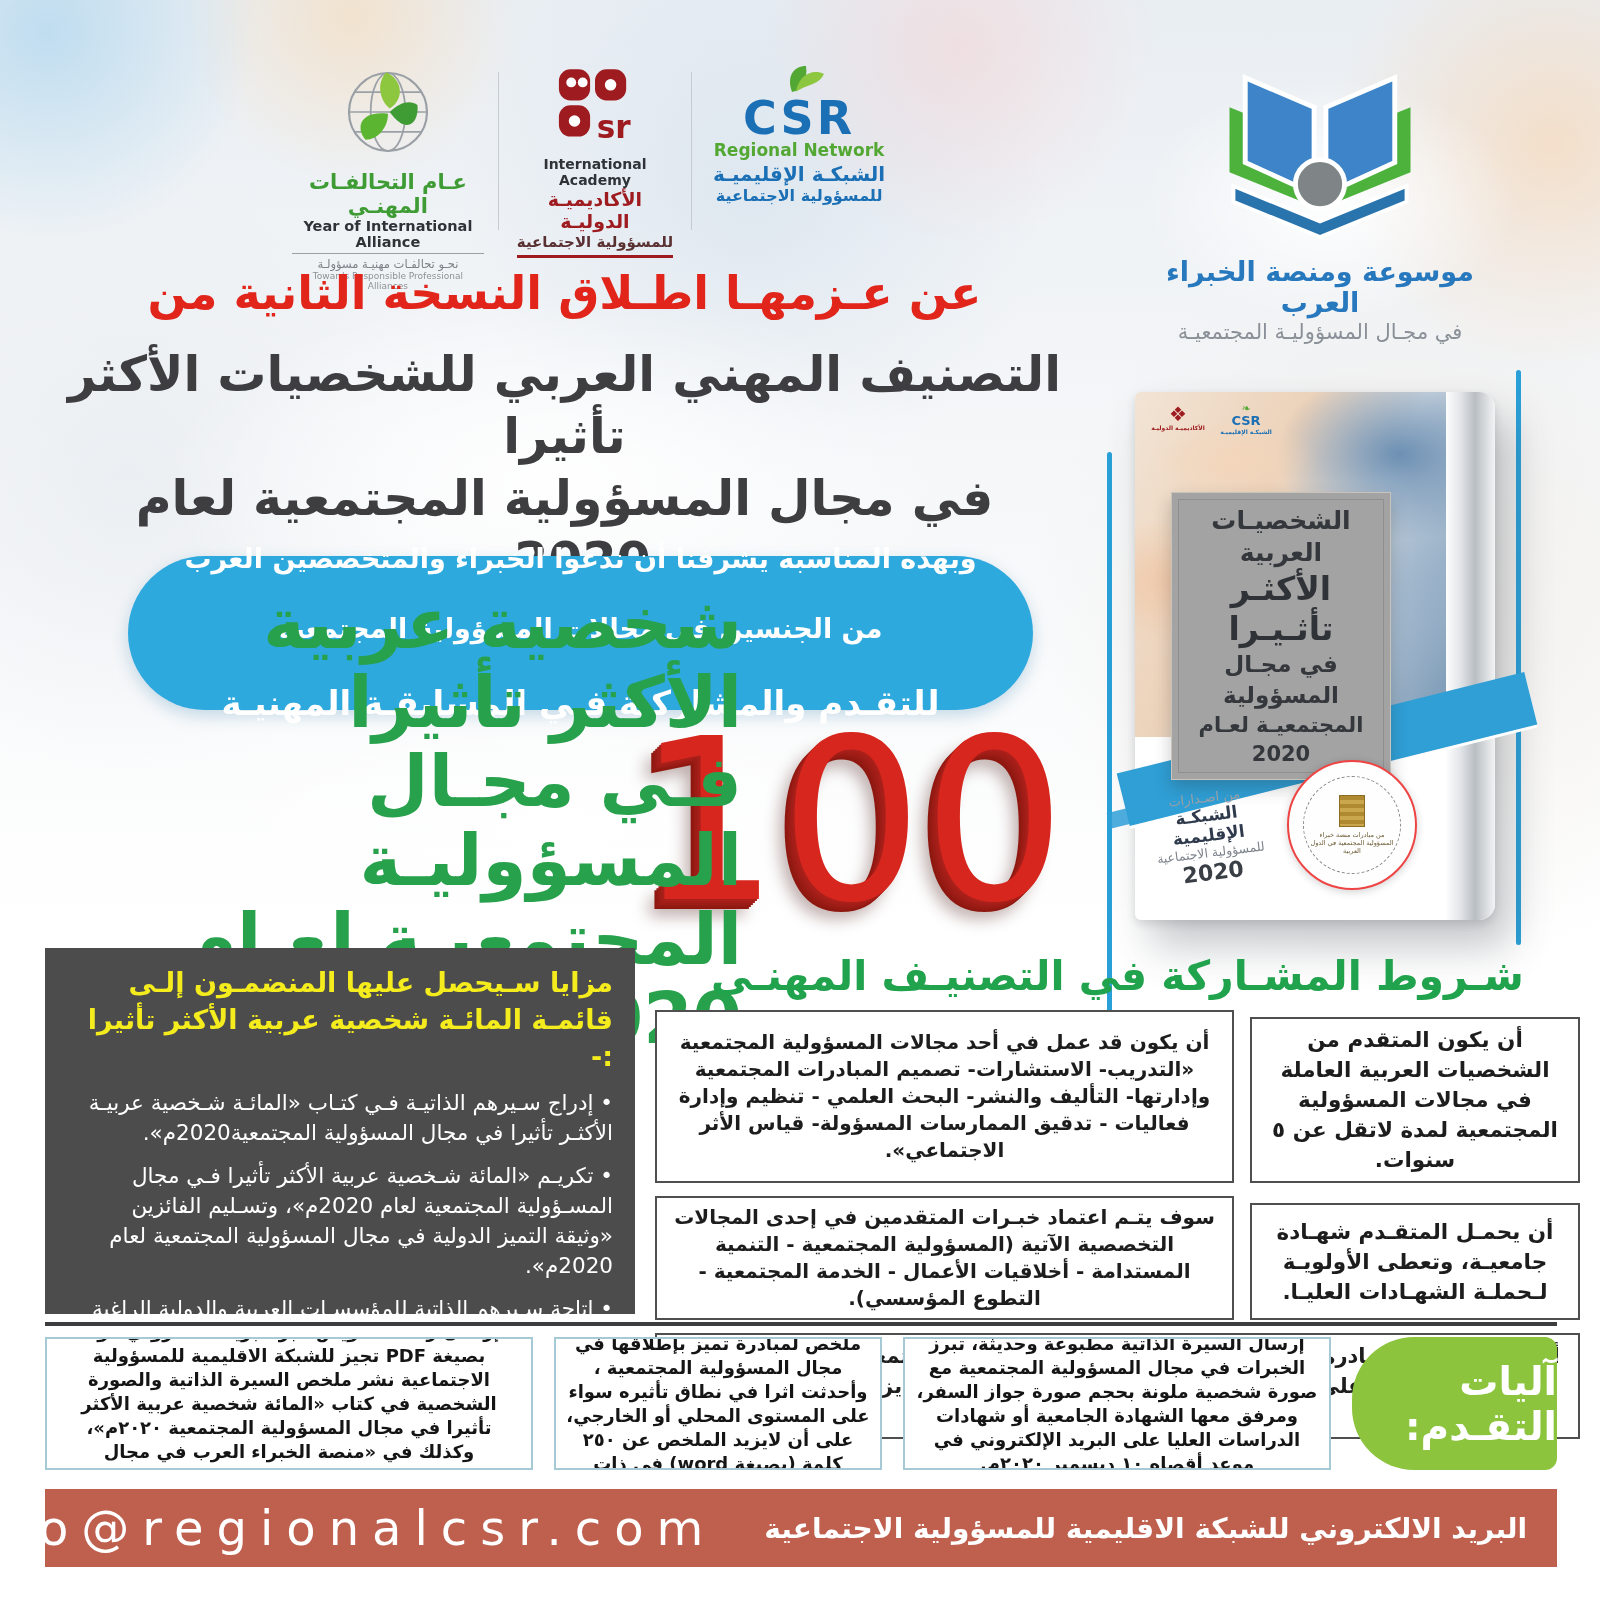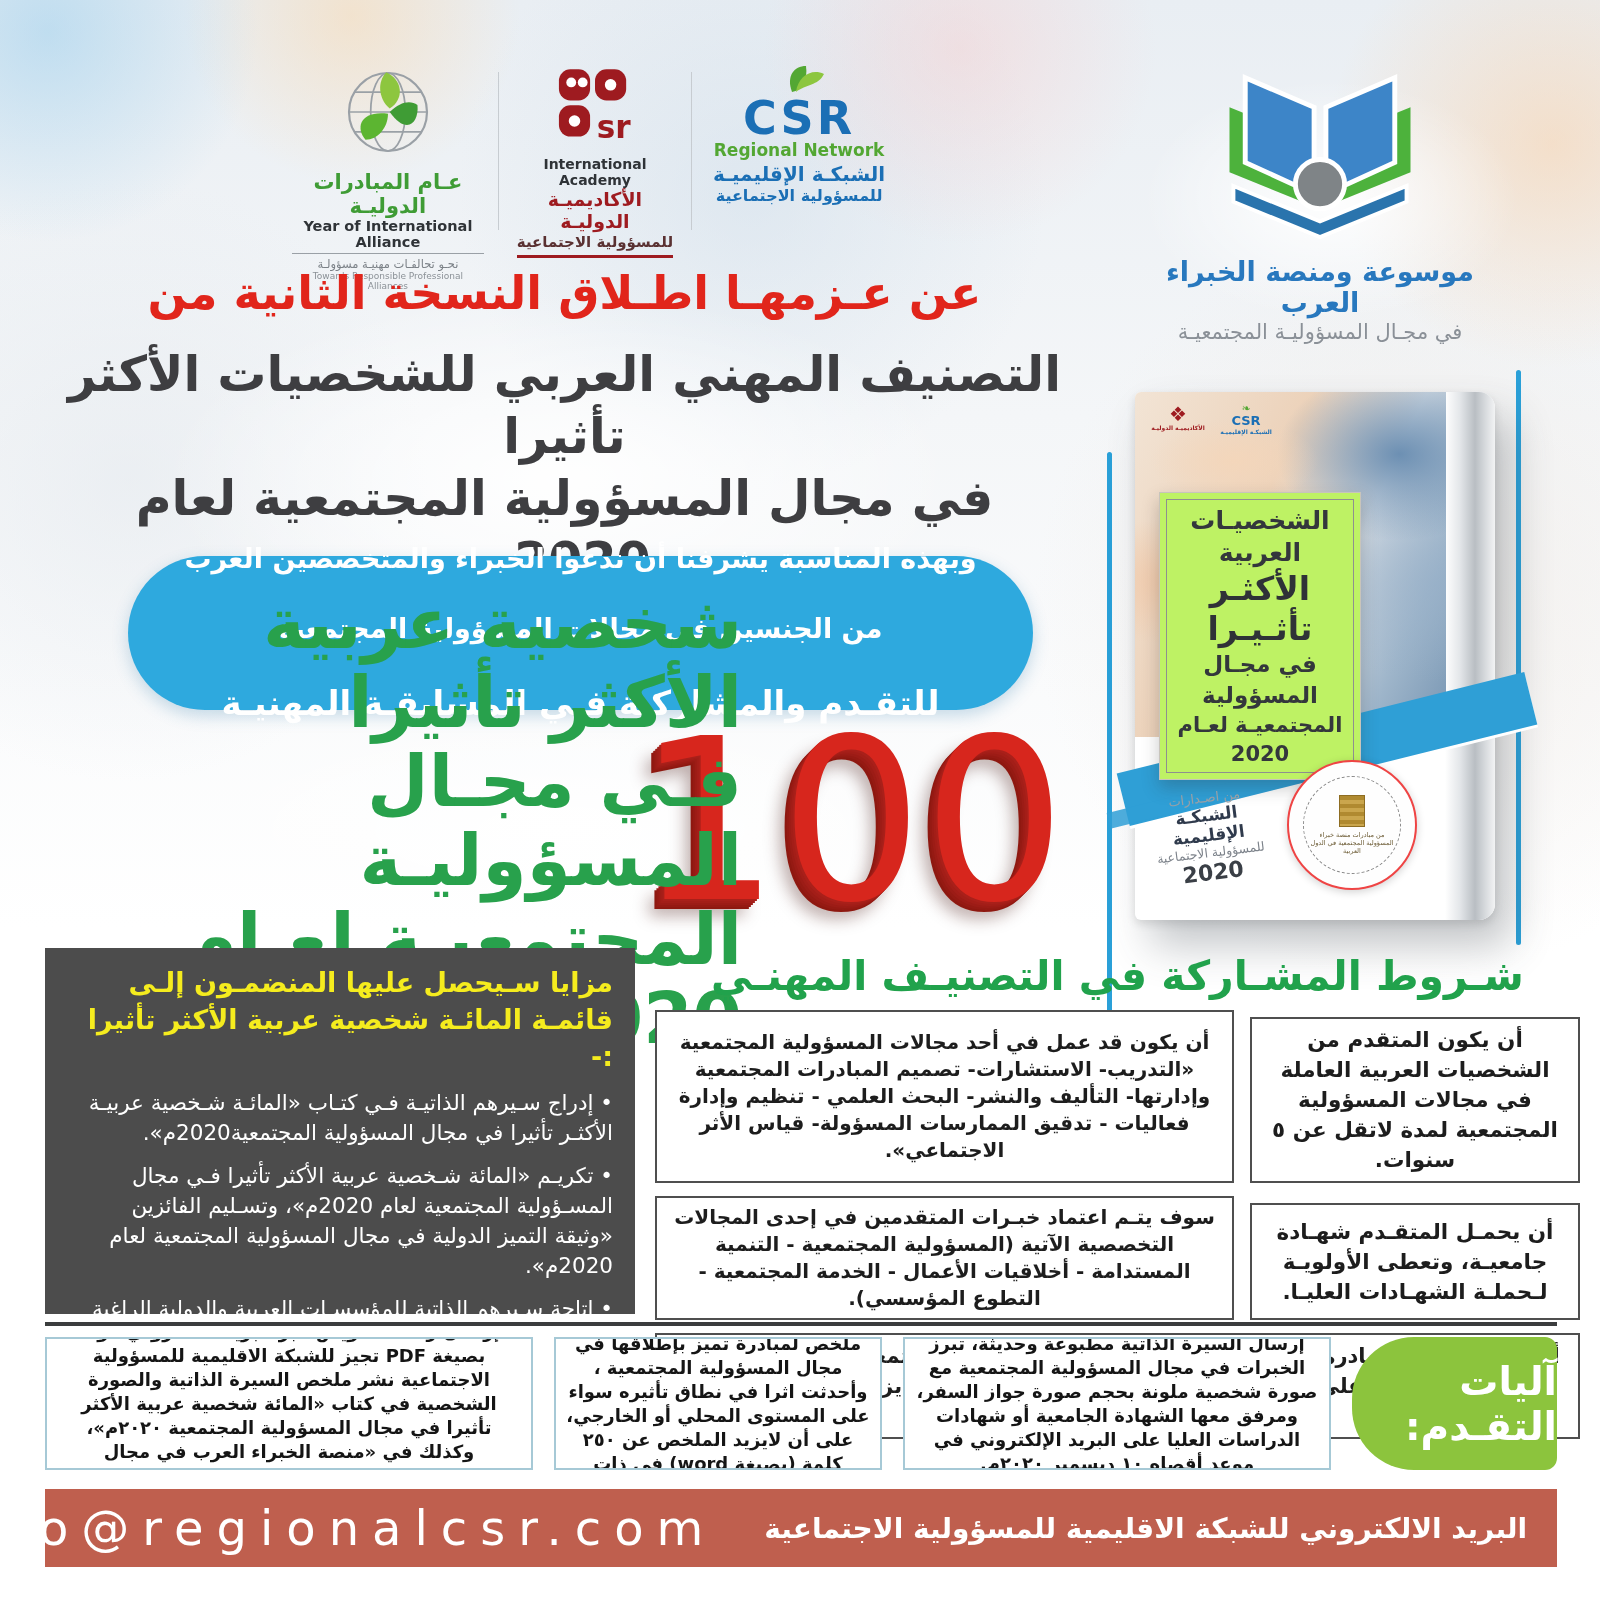--- a/index.html
+++ b/index.html
@@ -73,21 +73,21 @@
       radial-gradient(ellipse 170px 120px at 85% 18%, rgba(90,130,170,.85), transparent 72%),
       radial-gradient(ellipse 200px 140px at 98% 55%, rgba(150,175,200,.6), transparent 72%),
       linear-gradient(115deg,#f2e4d5 0%,#ecd2ba 38%,#d6dde4 62%,#9eb5ca 82%,#7795b2 100%);}
   .mini-logos{position:absolute;left:14px;top:12px;display:flex;gap:10px;}
   .mini-chip{width:58px;text-align:center;}
   .mini-academy-glyph{font-size:20px;line-height:20px;color:#9e1b20;font-weight:900;}
   .mini-academy-txt{font-size:6px;color:#9e1b20;font-weight:700;}
   .mini-csr-acronym{font-size:13px;font-weight:800;color:#1b6fb5;line-height:14px;}
   .mini-leaf{color:#53a733;font-size:11px;line-height:10px;}
   .mini-csr-txt{font-size:6px;color:#1b6fb5;font-weight:700;}
-  .cover-card{position:absolute;left:24px;top:100px;width:202px;min-height:178px;background:#bef264;border:1px solid #c8c4bc;
+  .cover-card{position:absolute;left:36px;top:100px;width:220px;min-height:178px;background:#a3a3a3;border:1px solid #c8c4bc;
               box-shadow:0 8px 16px rgba(40,40,40,.25);padding:12px 10px 10px;direction:rtl;text-align:center;}
   .cover-card::before{content:"";position:absolute;inset:6px;border:1px solid #8f8f8f;pointer-events:none;}
   .cc1{font-size:25px;font-weight:800;color:#34373c;line-height:32px;}
   .cc2{font-size:33px;font-weight:900;color:#2f3237;line-height:40px;}
   .cc3{font-size:23px;font-weight:800;color:#34373c;line-height:31px;}
   .cc4{font-size:21px;font-weight:800;color:#34373c;line-height:29px;}
   .ribbon{position:absolute;left:-18px;top:330px;width:420px;height:54px;background:#2f9fd6;transform:rotate(-14deg);box-shadow:0 3px 0 #fff;}
   .ribbon2{position:absolute;left:-30px;top:392px;width:240px;height:16px;background:#2f9fd6;transform:rotate(-14deg);opacity:.85;}
   .stamp{position:absolute;left:152px;top:368px;width:130px;height:130px;border-radius:50%;background:#fefefe;
          border:2px solid #ef4444;box-shadow:0 2px 8px rgba(0,0,0,.18);display:flex;flex-direction:column;align-items:center;justify-content:center;}
@@ -146,21 +146,21 @@
           <circle cx="60" cy="60" r="45" fill="none" stroke="#9aa0a6" stroke-width="2.5"></circle>
           <ellipse cx="60" cy="60" rx="20" ry="45" fill="none" stroke="#9aa0a6" stroke-width="2"></ellipse>
           <line x1="15" y1="60" x2="105" y2="60" stroke="#9aa0a6" stroke-width="2"></line>
           <line x1="21" y1="37" x2="99" y2="37" stroke="#9aa0a6" stroke-width="2"></line>
           <line x1="21" y1="83" x2="99" y2="83" stroke="#9aa0a6" stroke-width="2"></line>
           <path d="M58,14 C76,22 80,44 62,56 C48,44 48,24 58,14 Z" fill="#8dc63f"></path>
           <path d="M94,52 C96,72 82,88 62,60 C74,48 86,46 94,52 Z" fill="#3f9c35"></path>
           <path d="M34,92 C22,78 28,58 60,62 C60,78 48,92 34,92 Z" fill="#5cb531"></path>
         </svg>
       </span>
-      <div class="alliance-title-ar">عـام المبادرات الدوليـة</div>
+      <div class="alliance-title-ar">عـام التحالفـات المهنـي</div>
       <div class="alliance-title-en">Year of International Alliance</div>
       <div class="alliance-sub-ar">نحـو تحالفـات مهنيـة مسؤولـة</div>
       <div class="alliance-sub-en">Towards Responsible Professional Alliances</div>
     </div>
     <div class="vsep"></div>
     <div class="logo-block logo-academy">
       <span>
         <svg width="82" height="82" viewBox="0 0 100 100">
           <rect x="6" y="4" width="38" height="38" rx="14" fill="#9e1b20"></rect>
           <rect x="50" y="4" width="38" height="38" rx="14" fill="#9e1b20"></rect>

